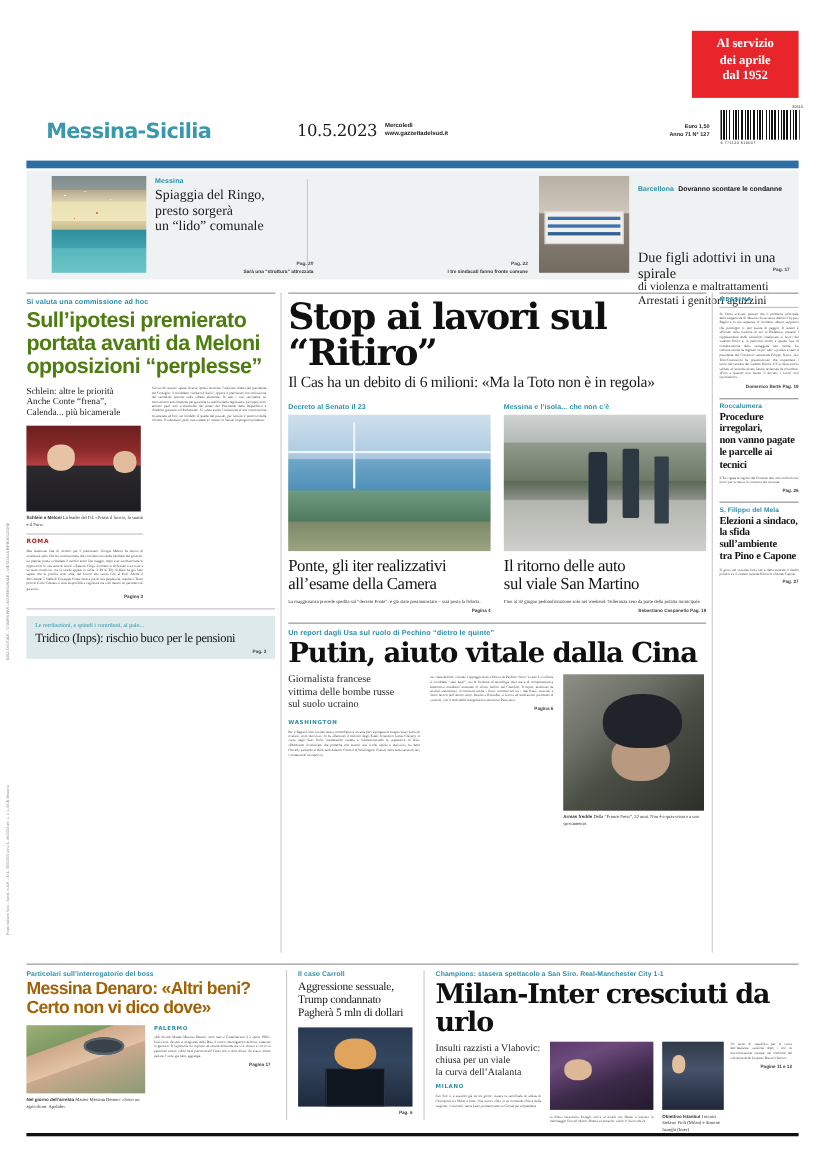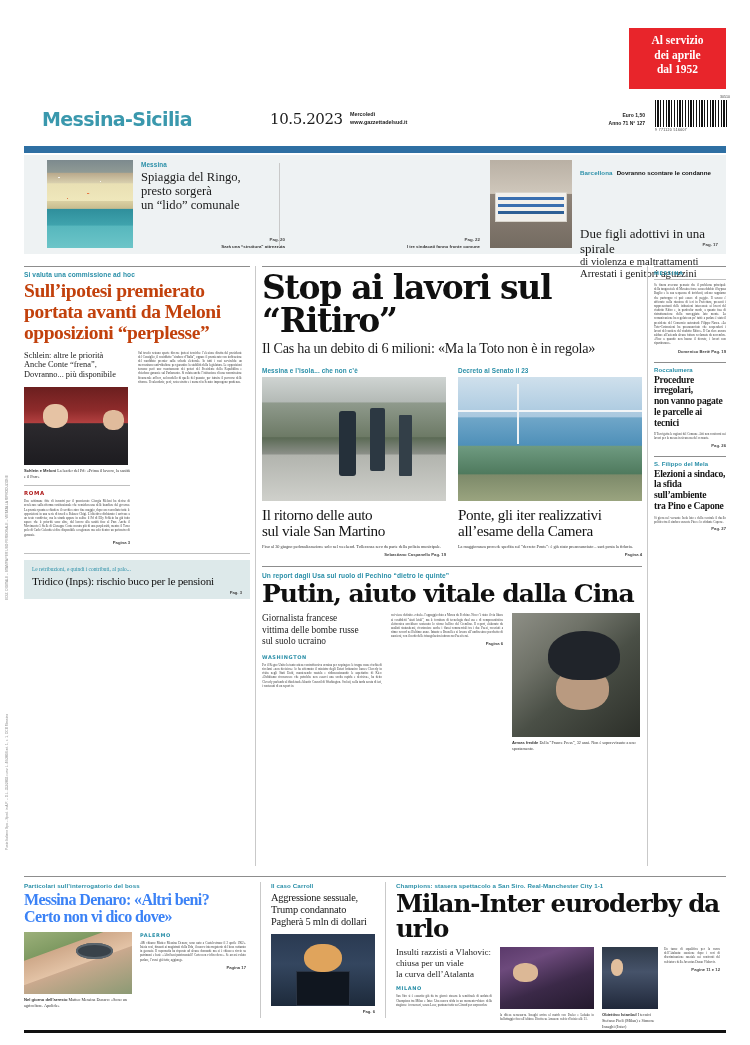--- a/index.html
+++ b/index.html
@@ -262,21 +262,21 @@
   
   .colA{position:absolute;left:24px;top:266px;width:226px;}
   .colB{position:absolute;left:262px;top:266px;width:380px;}
   .colC{position:absolute;left:654px;top:266px;width:72px;}
 
   .sep-v{position:absolute;width:1px;background:#c9c9c9;}
 
   .lead-kick{font-size:6.6px;margin-bottom:3px;}
   .lead-hl{
     font-size:19.5px;line-height:1.07;font-weight:bold;
-    font-family:Liberation Serif, serif;letter-spacing:-.45px;color:#c2410c;
+    font-family:Liberation Sans, sans-serif;letter-spacing:-.45px;color:#4d7c0f;
   }
   .subhead{
     font-family:"Liberation Serif", serif;
     font-size:8.4px;line-height:1.18;color:#222;
   }
   .loc{
     font-family:"DejaVu Sans", sans-serif;font-weight:bold;
     font-size:5.4px;color:#b01d1d;letter-spacing:.6px;
   }
   .loc-blue{
@@ -329,22 +329,22 @@
   .side-kick{font-size:6px;margin-bottom:2px;}
   .side-hl{
     font-family:"Liberation Serif", serif;font-weight:bold;
     font-size:9.6px;line-height:1.12;color:#141414;letter-spacing:-.25px;
   }
 
   
   .bottom{position:absolute;left:24px;top:876px;width:702px;height:146px;}
   .b-kick{font-size:6.2px;margin-bottom:3px;}
   .b-hl{
-    font-family:Liberation Serif, serif;font-weight:bold;
-    font-size:16px;line-height:1.06;letter-spacing:-.6px;color:#3b82f6;
+    font-family:Liberation Sans, sans-serif;font-weight:bold;
+    font-size:16px;line-height:1.06;letter-spacing:-.6px;color:#a16207;
   }
   .carroll-hl{
     font-family:"Liberation Serif", serif;
     font-size:10.4px;line-height:1.14;color:#161616;letter-spacing:-.2px;
   }
   .milan-hl{
     font-family:"DejaVu Serif", serif;font-weight:bold;
     font-size:24.5px;line-height:1;letter-spacing:-1.05px;color:#101010;
   }
   .milan-sub{
@@ -447,21 +447,21 @@
     <div class="rule-d" style="margin-bottom:4px;"></div>
     <div class="kicker lead-kick">Si valuta una commissione ad hoc</div>
     <div class="lead-hl">Sull’ipotesi premierato</div>
     <div class="lead-hl">portata avanti da Meloni</div>
     <div class="lead-hl">opposizioni “perplesse”</div>
 
     <div style="display:flex;gap:8px;margin-top:7px;">
       <div style="width:106px;">
         <div class="subhead">Schlein: altre le priorità</div>
         <div class="subhead">Anche Conte “frena”,</div>
-        <div class="subhead">Dovranno... più disponibile</div>
+        <div class="subhead">Calenda... più bicamerale</div>
         <div class="ph ph-schlein" style="width:104px;height:78px;margin-top:7px;"></div>
         <div class="cap" style="margin-top:3px;">
           <b>Schlein e Meloni</b>
           <span>La leader del Pd: «Prima il lavoro, la sanità e il Pnrr»</span>
         </div>
         <div class="rule" style="margin:5px 0 4px;"></div>
         <div class="loc">ROMA</div>
         <div class="body-min" style="margin-top:3px;">Due settimane fitte di incontri per il premierato: Giorgia Meloni ha deciso di accelerare sulla riforma costituzionale che considera una delle bandiere del governo. La premier punta a chiudere il cerchio entro fine maggio, dopo aver ascoltato tutte le opposizioni in una serie di tavoli a Palazzo Chigi. L’obiettivo dichiarato è arrivare a un testo condiviso, ma la strada appare in salita: il Pd di Elly Schlein ha già fatto sapere che le priorità sono altre, dal lavoro alla sanità fino al Pnrr. Anche il Movimento 5 Stelle di Giuseppe Conte mostra più di una perplessità, mentre il Terzo polo di Carlo Calenda si dice disponibile a ragionare ma solo dentro un perimetro di garanzie.</div>
         <div class="pag" style="margin-top:3px;">Pagina 3</div>
       </div>
@@ -480,40 +480,40 @@
 
   <div class="sep-v" style="left:255px;top:266px;height:600px;"></div>
   <div class="sep-v" style="left:647px;top:266px;height:600px;"></div>
 
   <div class="colB">
     <div class="rule-d" style="margin-bottom:4px;"></div>
     <div class="mh">Stop ai lavori sul “Ritiro”</div>
     <div class="msub">Il Cas ha un debito di 6 milioni: «Ma la Toto non è in regola»</div>
 
     <div style="display:flex;gap:12px;margin-top:10px;">
+
+      <div style="width:184px;">
+        <div class="kicker ph-kick">Decreto al Senato il 23</div>
+        <div class="ph ph-bridge" style="width:184px;height:124px;"></div>
+        <div class="ph-hl" style="margin-top:6px;">Ponte, gli iter realizzativi</div>
+        <div class="ph-hl">all’esame della Camera</div>
+        <div class="body-sm" style="margin-top:5px;font-size:4.3px;">La maggioranza procede spedita sul “decreto Ponte”: è già stato preannunciato – sarà posta la fiducia.</div>
+        <div class="pag" style="margin-top:2px;">Pagina 4</div>
+      </div>
 
       <div style="width:184px;">
         <div class="kicker ph-kick">Messina e l’isola... che non c’è</div>
         <div class="ph ph-street" style="width:184px;height:124px;"></div>
         <div class="ph-hl" style="margin-top:6px;">Il ritorno delle auto</div>
         <div class="ph-hl">sul viale San Martino</div>
         <div class="body-sm" style="margin-top:5px;font-size:4.3px;">Fino al 30 giugno pedonalizzazione solo nel weekend. Tolleranza zero da parte della polizia municipale.</div>
         <div class="pag" style="margin-top:2px;">
           <span>Sebastiano Caspanello</span>
           <span>Pag. 19</span>
         </div>
-      </div>
-
-      <div style="width:184px;">
-        <div class="kicker ph-kick">Decreto al Senato il 23</div>
-        <div class="ph ph-bridge" style="width:184px;height:124px;"></div>
-        <div class="ph-hl" style="margin-top:6px;">Ponte, gli iter realizzativi</div>
-        <div class="ph-hl">all’esame della Camera</div>
-        <div class="body-sm" style="margin-top:5px;font-size:4.3px;">La maggioranza procede spedita sul “decreto Ponte”: è già stato preannunciato – sarà posta la fiducia.</div>
-        <div class="pag" style="margin-top:2px;">Pagina 4</div>
       </div>
     </div>
 
     <div class="rule-d" style="margin:9px 0 5px;"></div>
     <div class="kicker putin-kick">Un report dagli Usa sul ruolo di Pechino “dietro le quinte”</div>
     <div class="putin-hl">Putin, aiuto vitale dalla Cina</div>
 
     <div style="display:flex;gap:9px;margin-top:7px;">
       <div style="width:120px;">
         <div class="putin-sub">Giornalista francese</div>
@@ -600,21 +600,21 @@
         <div class="carroll-hl">Trump condannato</div>
         <div class="carroll-hl">Pagherà 5 mln di dollari</div>
         <div class="ph ph-trump" style="width:104px;height:72px;margin-top:6px;"></div>
         <div class="pag" style="margin-top:3px;">Pag. 6</div>
       </div>
 
       <div class="vrule" style="height:136px;"></div>
 
       <div style="width:328px;">
         <div class="kicker b-kick">Champions: stasera spettacolo a San Siro. Real-Manchester City 1-1</div>
-        <div class="milan-hl">Milan-Inter euroderby da urlo</div>
+        <div class="milan-hl">Milan-Inter cresciuti da urlo</div>
         <div style="display:flex;gap:8px;margin-top:6px;">
           <div style="width:96px;">
             <div class="milan-sub">Insulti razzisti a Vlahovic:</div>
             <div class="milan-sub">chiusa per un viale</div>
             <div class="milan-sub">la curva dell’Atalanta</div>
             <div class="loc-blue" style="margin-top:6px;">MILANO</div>
             <div class="body-min" style="margin-top:3px;">San Siro si è esaurito già da tre giorni: stasera la semifinale di andata di Champions tra Milan e Inter. Una nuova sfida in un momento-chiave della stagione: i rossoneri, senza Leao, puntano tutto su Giroud per sorprendere</div>
           </div>
           <div style="width:94px;">
             <div class="ph ph-coach" style="width:94px;height:62px;"></div>

